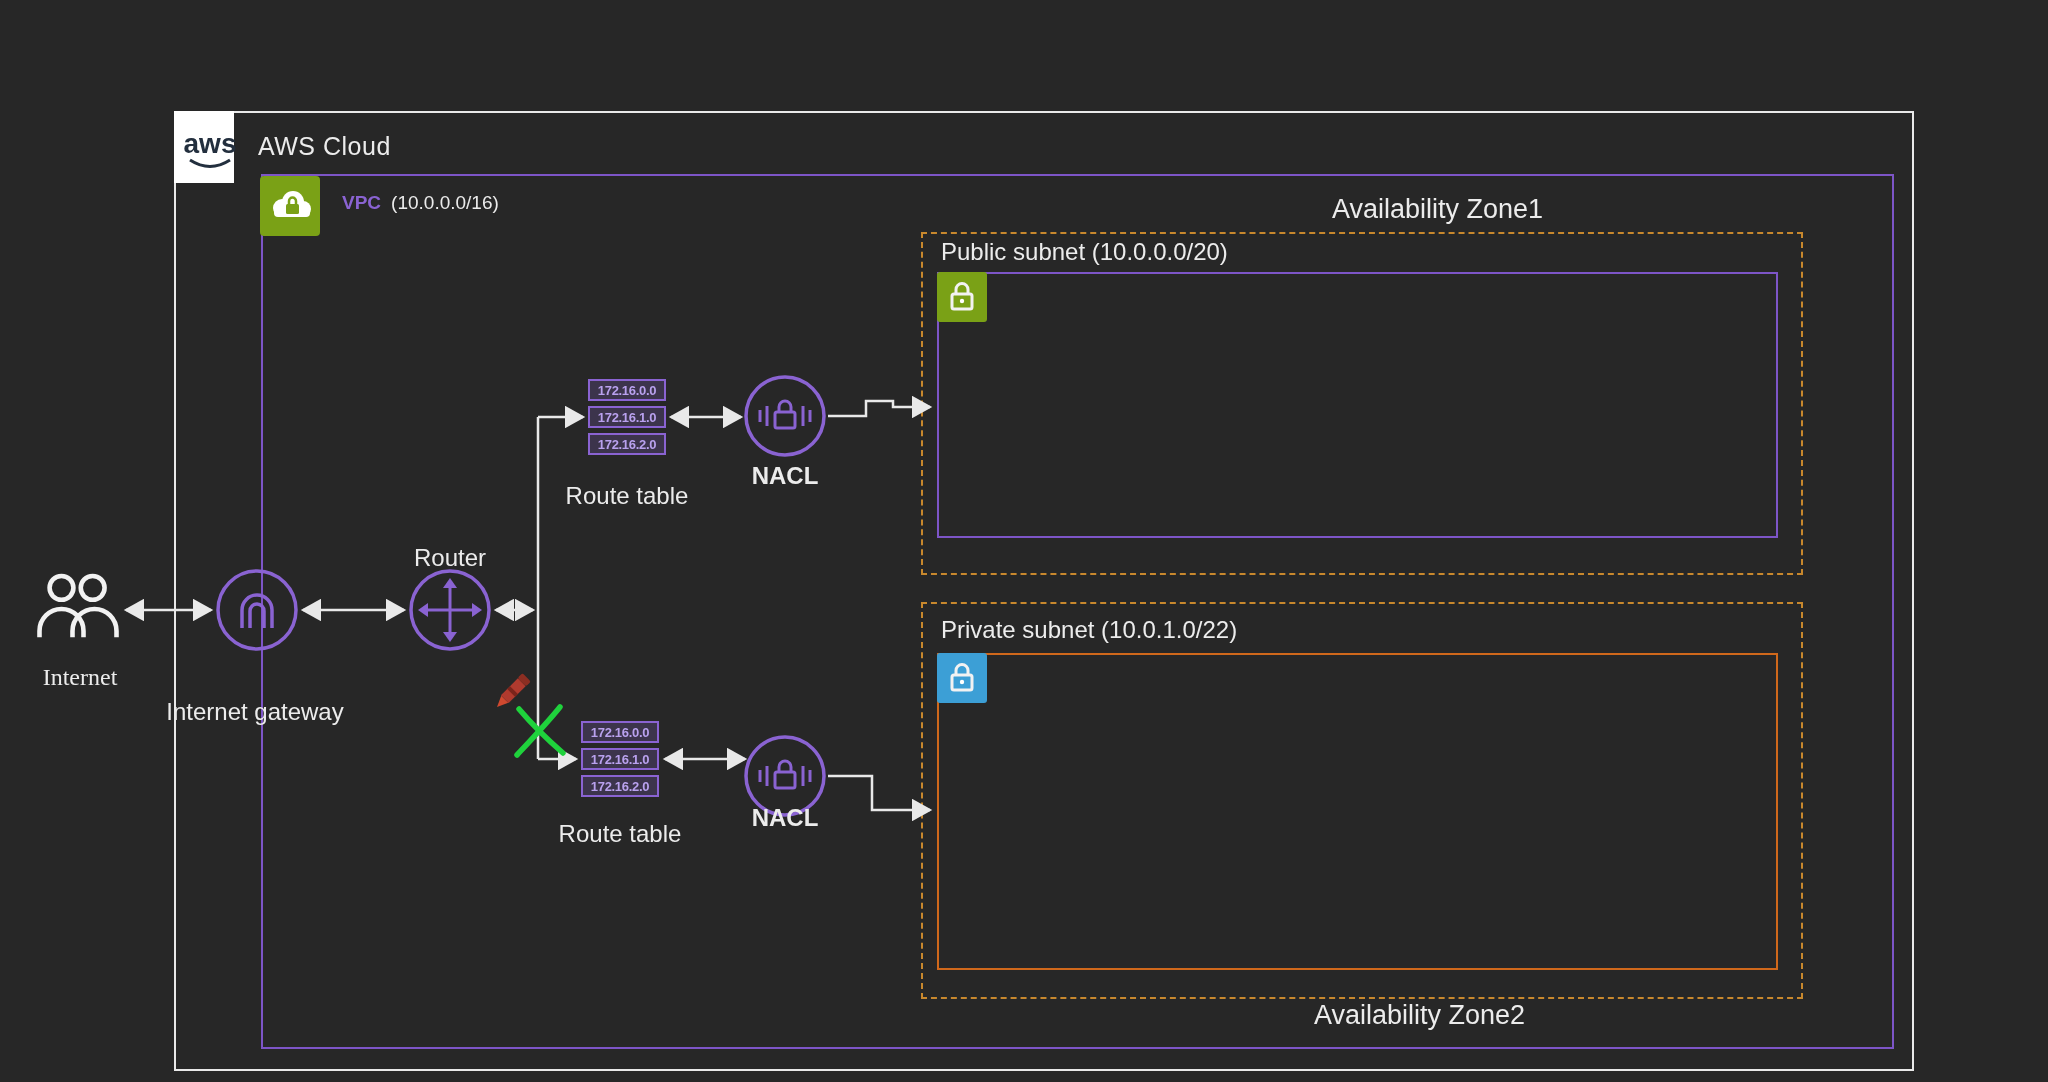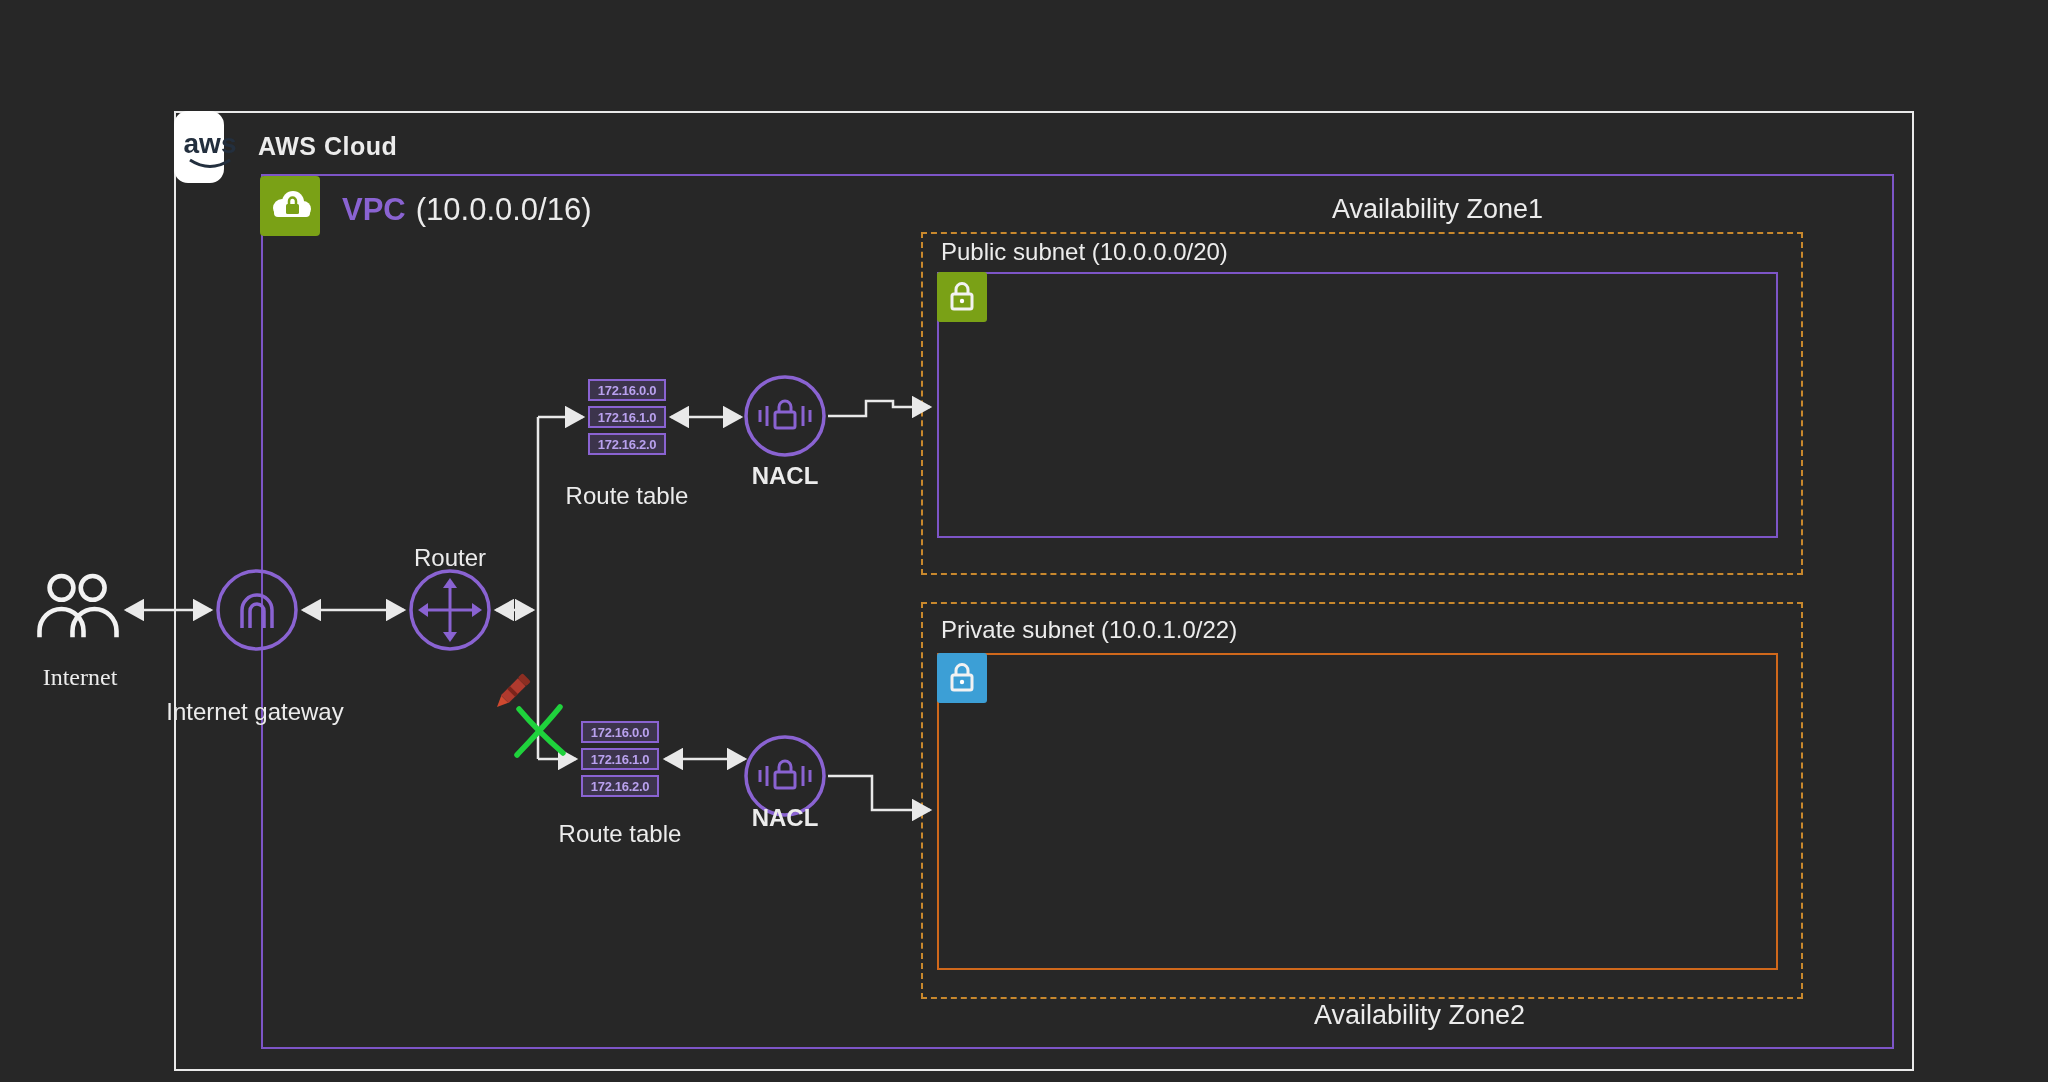--- a/index.html
+++ b/index.html
@@ -5,25 +5,25 @@
   html,body { margin:0; padding:0; background:#272727; }
   .stage {
     position:relative; width:2048px; height:1082px;
     background:var(--bg); overflow:hidden;
     font-family:"Liberation Sans", sans-serif; color:var(--text);
   }
   .abs { position:absolute; }
 
   
   .aws-cloud   { left:174px; top:111px; width:1736px; height:956px; border:2px solid var(--line); }
-  .aws-logo    { left:174px; top:111px; width:50px; height:72px; background:#ffffff;border-radius:14px; }
-  .aws-title   { left:258px; top:132px; font-size:25px; font-weight:700; letter-spacing:0.5px; }
+  .aws-logo    { left:174px; top:111px; width:60px; height:72px; background:#ffffff; }
+  .aws-title   { left:258px; top:132px; font-size:25px; font-weight:400; letter-spacing:0.5px; }
   .vpc-box     { left:261px; top:174px; width:1629px; height:871px; border:2px solid var(--purple-dark); }
   .vpc-icon    { left:260px; top:176px; width:60px; height:60px; }
-  .vpc-label   { left:342px; top:192px; font-size:31px; }
+  .vpc-label   { left:342px; top:192px; font-size:19px; }
   .vpc-name    { color:var(--purple); font-weight:700; margin-right:10px; }
 
   .az-label    { font-size:27px; text-align:right; width:400px; }
   .az1-label   { left:1143px; top:194px; }
   .az2-label   { left:1125px; top:1000px; }
 
   .public-az   { left:921px; top:232px; width:878px; height:339px; border:2px dashed var(--az-orange); }
   .public-inner{ left:937px; top:272px; width:837px; height:262px; border:2px solid var(--purple-dark); }
   .public-lbl  { left:941px; top:238px; font-size:24px; }
   .private-az  { left:921px; top:602px; width:878px; height:393px; border:2px dashed var(--az-orange); }

